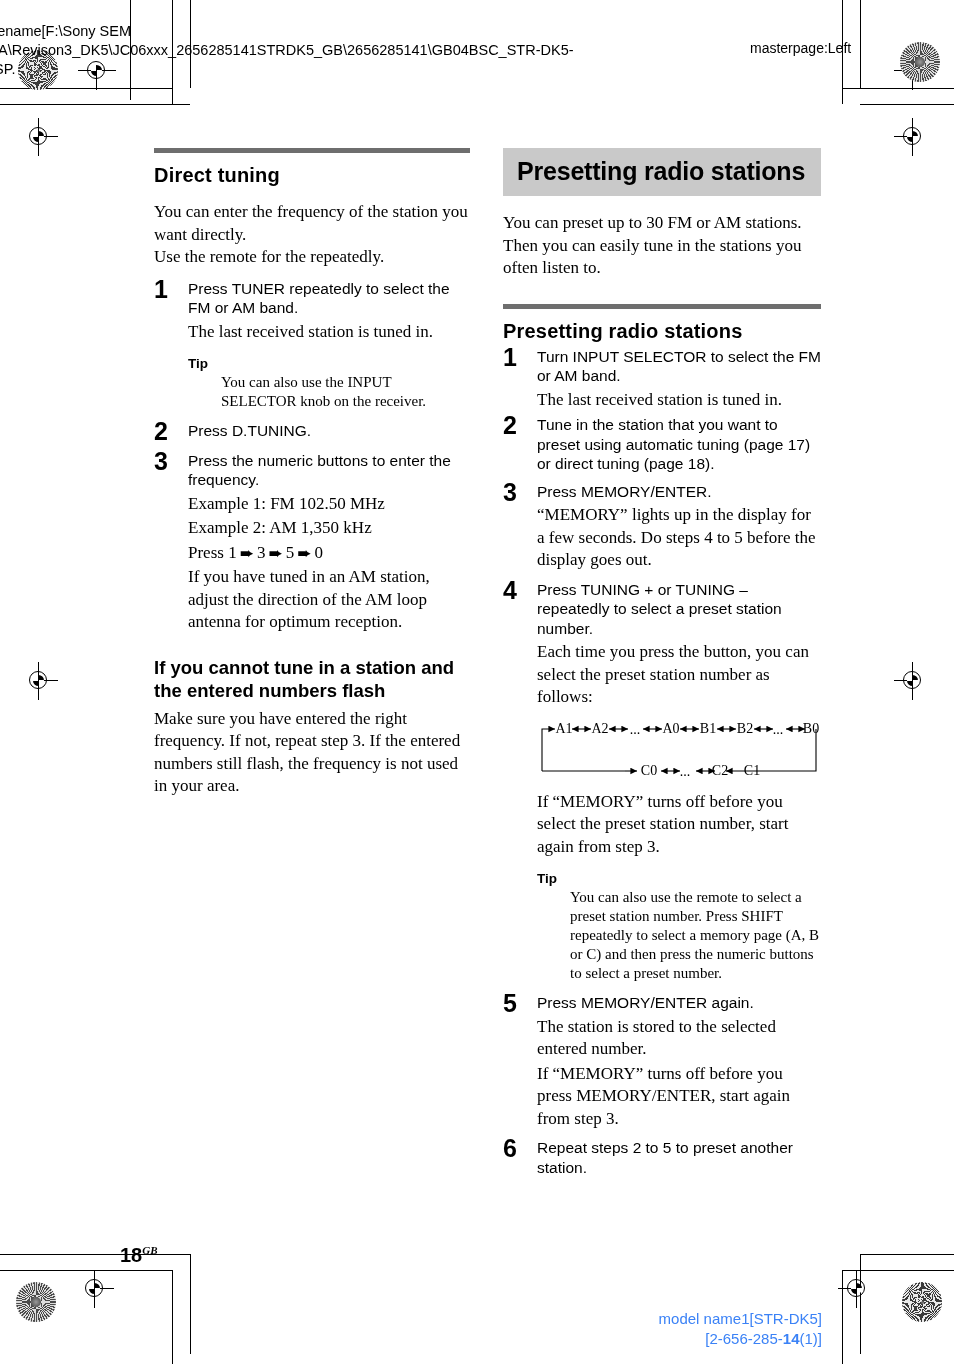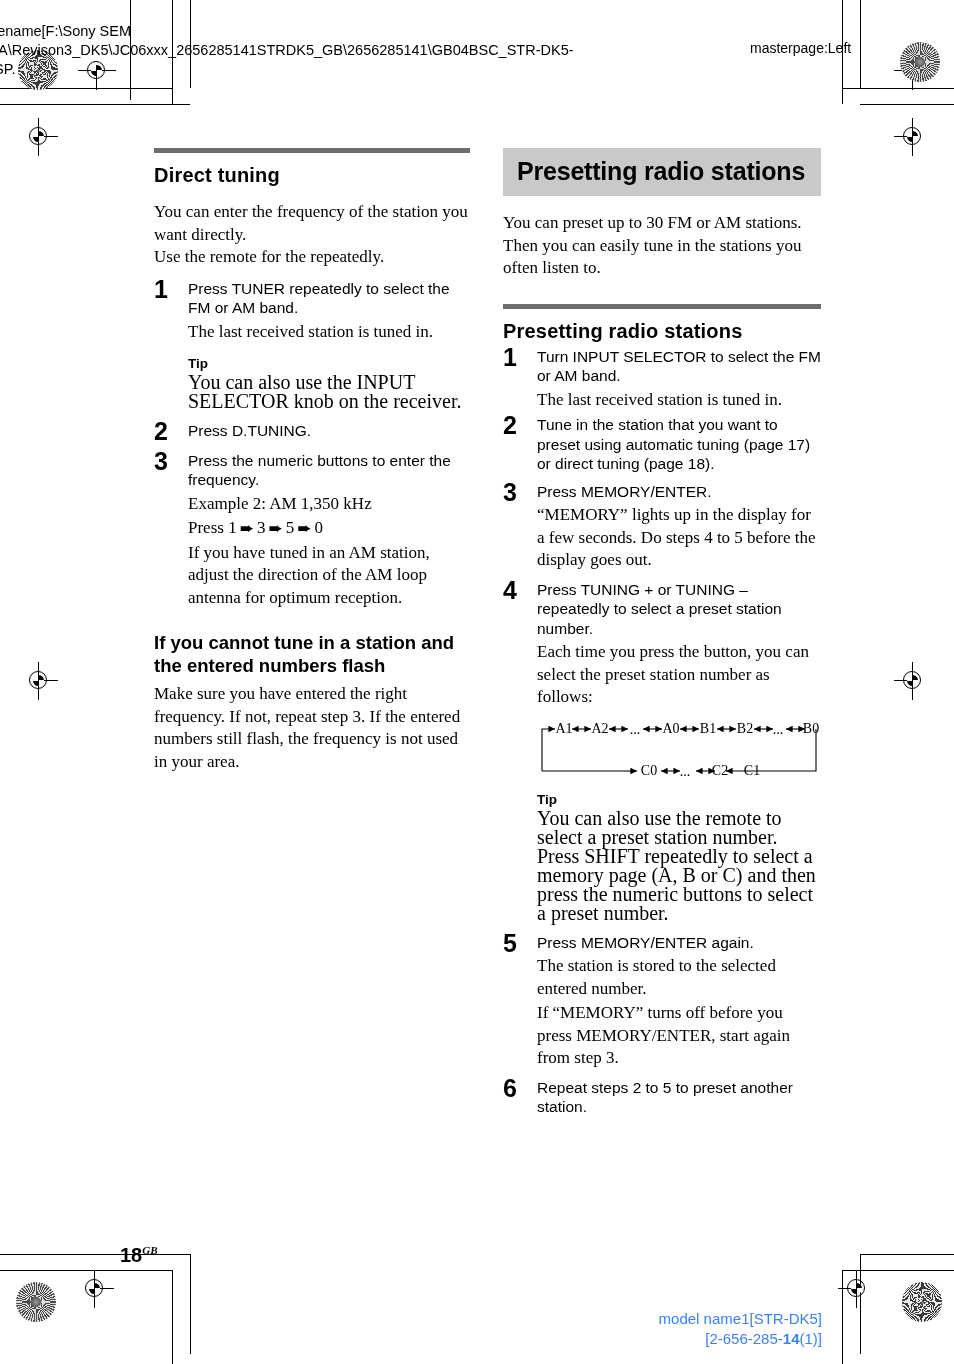--- a/index.html
+++ b/index.html
@@ -157,22 +157,23 @@
   .tip { margin: 12px 0 10px 0; }
   .tip .tip-label {
     font-family: "Liberation Sans", sans-serif;
     font-weight: bold;
     font-size: 13.5px;
     line-height: 17px;
     margin-bottom: 1px;
   }
   .tip .tip-text {
     font-family: "Liberation Serif", serif;
-    font-size: 20px;
+    font-size: 15px;
     line-height: 19px;
+    margin-left: 33px;
   }
 
   h3.sub-head {
     font-family: "Liberation Sans", sans-serif;
     font-weight: bold;
     font-size: 18.5px;
     line-height: 23px;
     margin: 22px 0 6px 0;
   }
 
@@ -319,20 +320,21 @@
     </div>
 
     <div class="step" style="margin-bottom:10px;">
       <div class="num">2</div>
       <div class="step-title">Press D.TUNING.</div>
     </div>
 
     <div class="step">
       <div class="num">3</div>
       <div class="step-title">Press the numeric buttons to enter the frequency.</div>
+      <div class="step-body">Example 1: FM 102.50 MHz</div>
       <div class="step-body">Example 2: AM 1,350 kHz</div>
       <div class="step-body press-line">
         <span>Press</span>
         <span>1</span><span class="arrow-glyph">➨</span><span>3</span><span class="arrow-glyph">➨</span><span>5</span><span class="arrow-glyph">➨</span><span>0</span>
       </div>
       <div class="step-body">If you have tuned in an AM station, adjust the direction of the AM loop antenna for optimum reception.</div>
     </div>
 
     <h3 class="sub-head">If you cannot tune in a station and the entered numbers flash</h3>
     <p class="body">Make sure you have entered the right frequency. If not, repeat step 3. If the entered numbers still flash, the frequency is not used in your area.</p>
@@ -421,20 +423,21 @@
             <text x="274" y="11">B0</text>
 
             <text x="112" y="53">C0</text>
             <text x="148" y="54">...</text>
             <text x="183" y="53">C2</text>
             <text x="215" y="53">C1</text>
           </g>
         </svg>
       </div>
 
+      <div class="step-body">If “MEMORY” turns off before you select the preset station number, start again from step 3.</div>
 
       <div class="tip">
         <div class="tip-label">Tip</div>
         <div class="tip-text">You can also use the remote to select a preset station number. Press SHIFT repeatedly to select a memory page (A, B or C) and then press the numeric buttons to select a preset number.</div>
       </div>
     </div>
 
     <div class="step" style="margin-bottom:8px;">
       <div class="num">5</div>
       <div class="step-title">Press MEMORY/ENTER again.</div>

